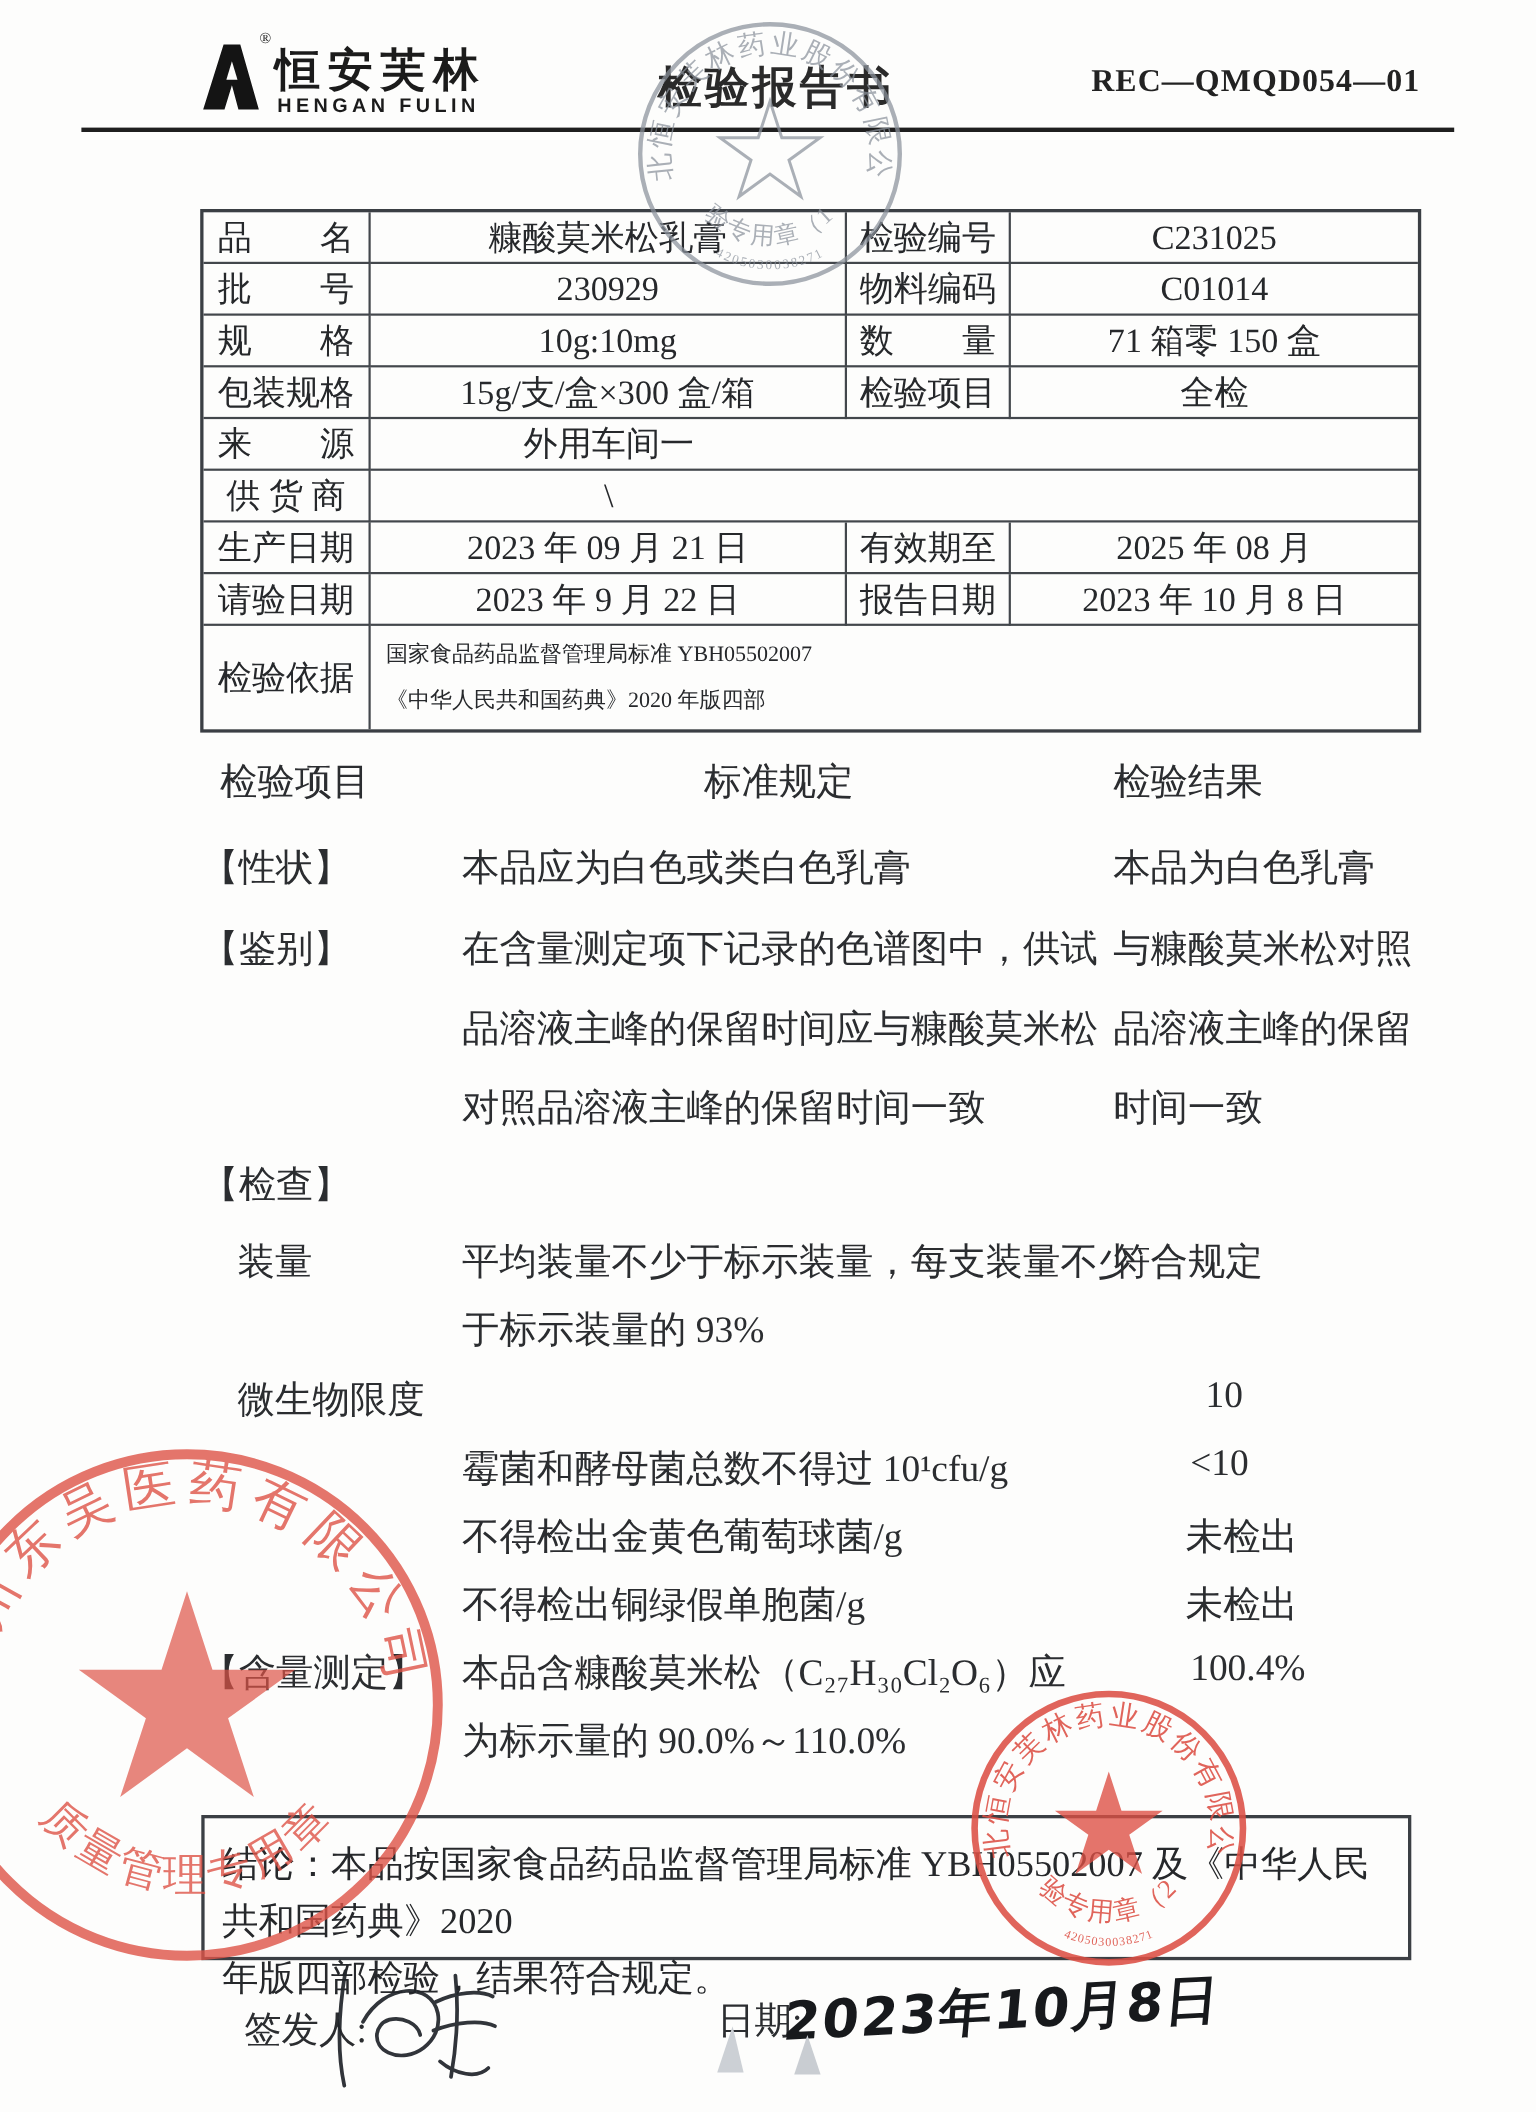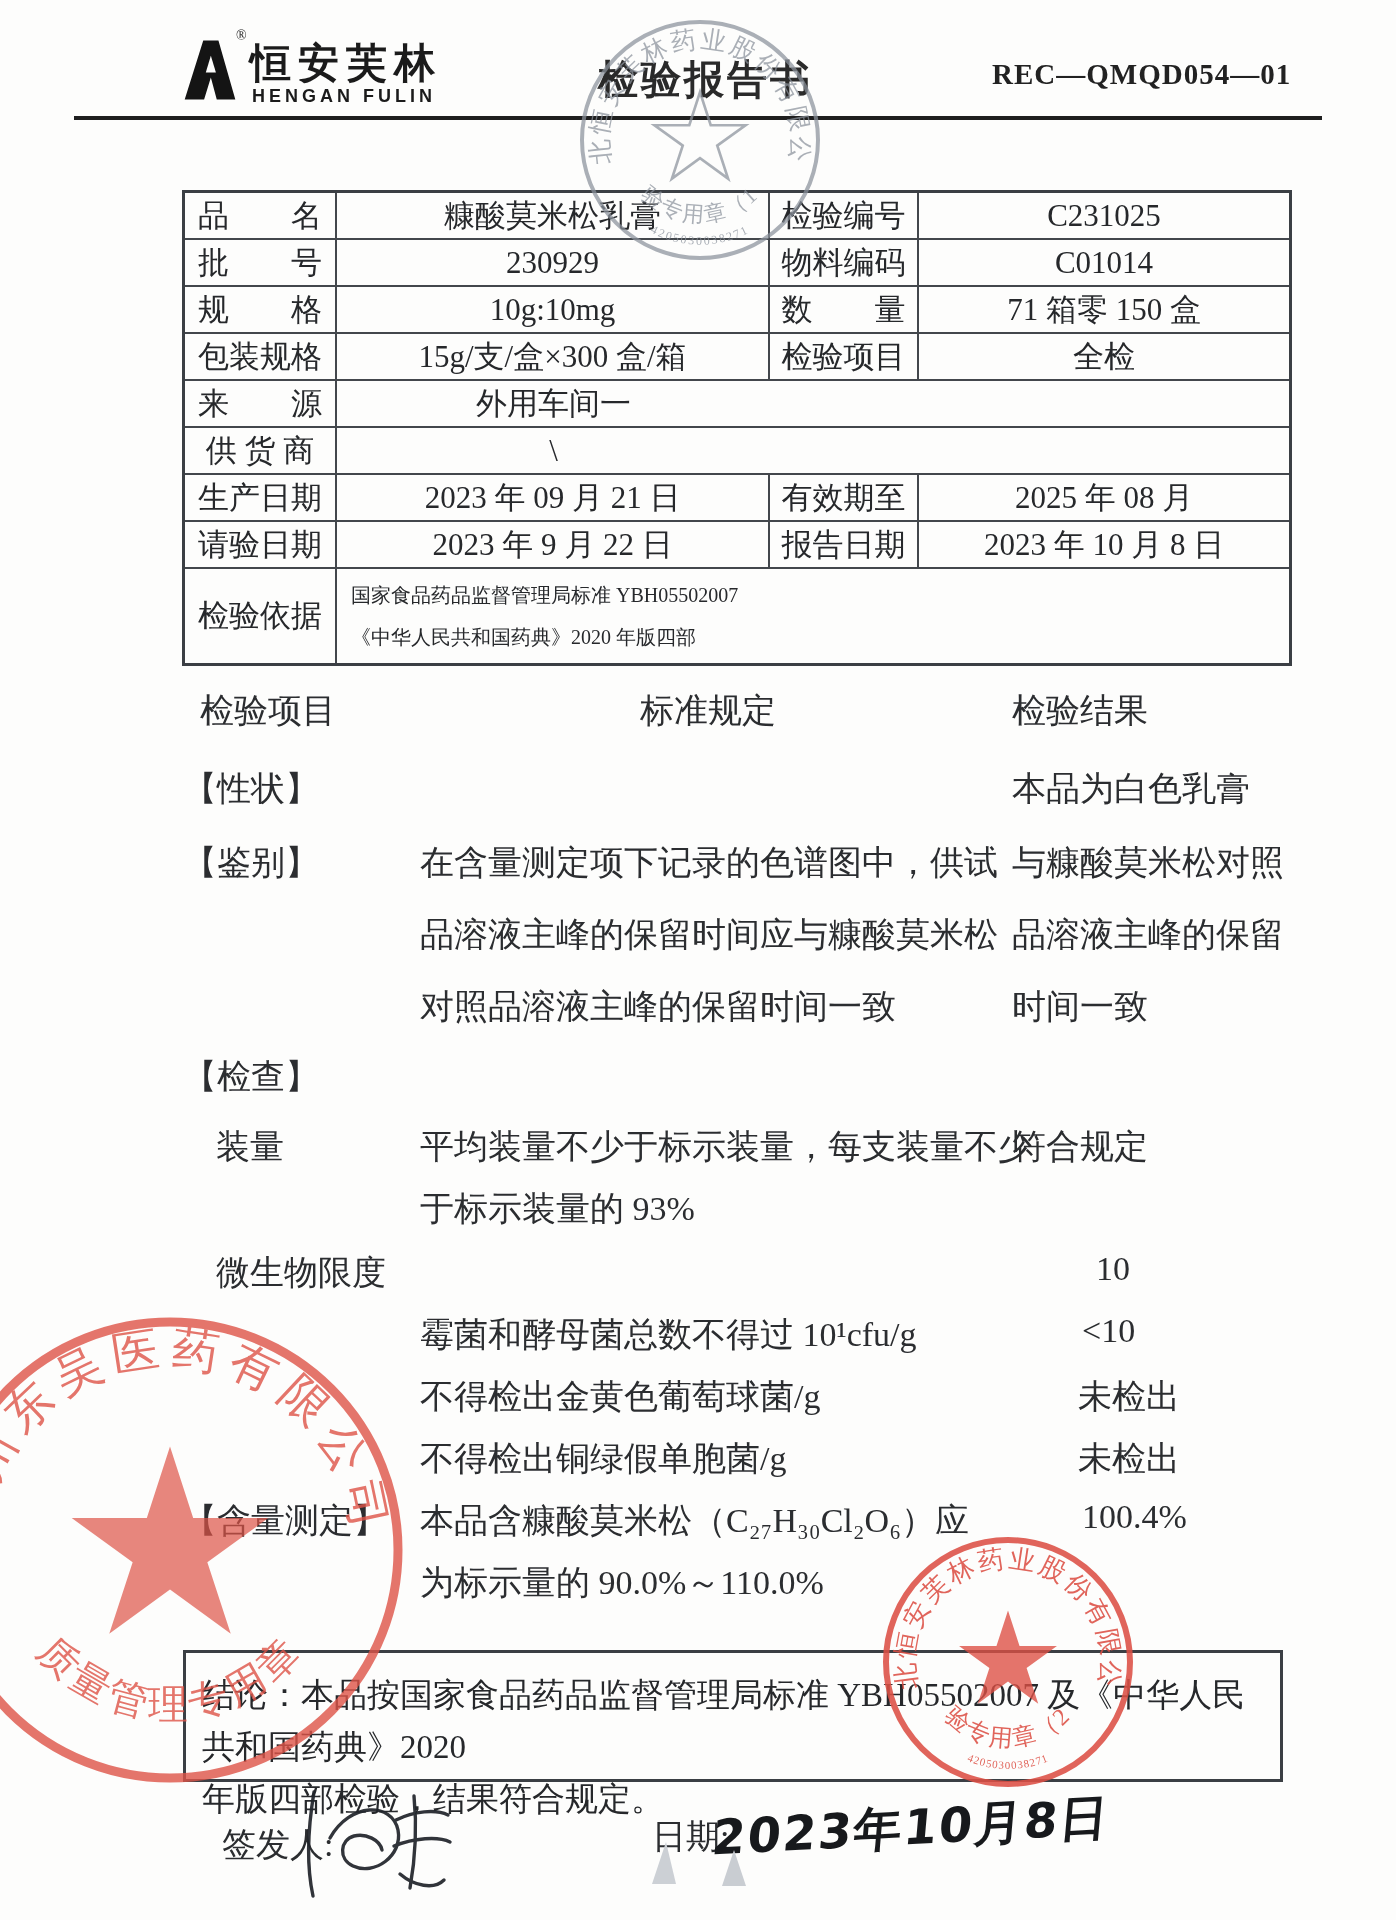--- a/index.html
+++ b/index.html
@@ -107,20 +107,21 @@
         <div>《中华人民共和国药典》2020 年版四部</div>
       </div>
     </div>
   </div>
 
   <div class="tline t-head" style="left:200px;top:688px;">检验项目</div>
   <div class="tline t-head" style="left:640px;top:688px;">标准规定</div>
   <div class="tline t-head" style="left:1012px;top:688px;">检验结果</div>
 
   <div class="tline" style="left:183px;top:766px;">【性状】</div>
+  <div class="tline" style="left:420px;top:766px;">本品应为白色或类白色乳膏</div>
   <div class="tline" style="left:1012px;top:766px;text-align:center;">本品为白色乳膏</div>
 
   <div class="tline" style="left:183px;top:840px;">【鉴别】</div>
   <div class="tline" style="left:420px;top:840px;">在含量测定项下记录的色谱图中，供试</div>
   <div class="tline" style="left:1012px;top:840px;">与糠酸莫米松对照</div>
   <div class="tline" style="left:420px;top:912px;">品溶液主峰的保留时间应与糠酸莫米松</div>
   <div class="tline" style="left:1012px;top:912px;">品溶液主峰的保留</div>
   <div class="tline" style="left:420px;top:984px;">对照品溶液主峰的保留时间一致</div>
   <div class="tline" style="left:1012px;top:984px;">时间一致</div>
 

